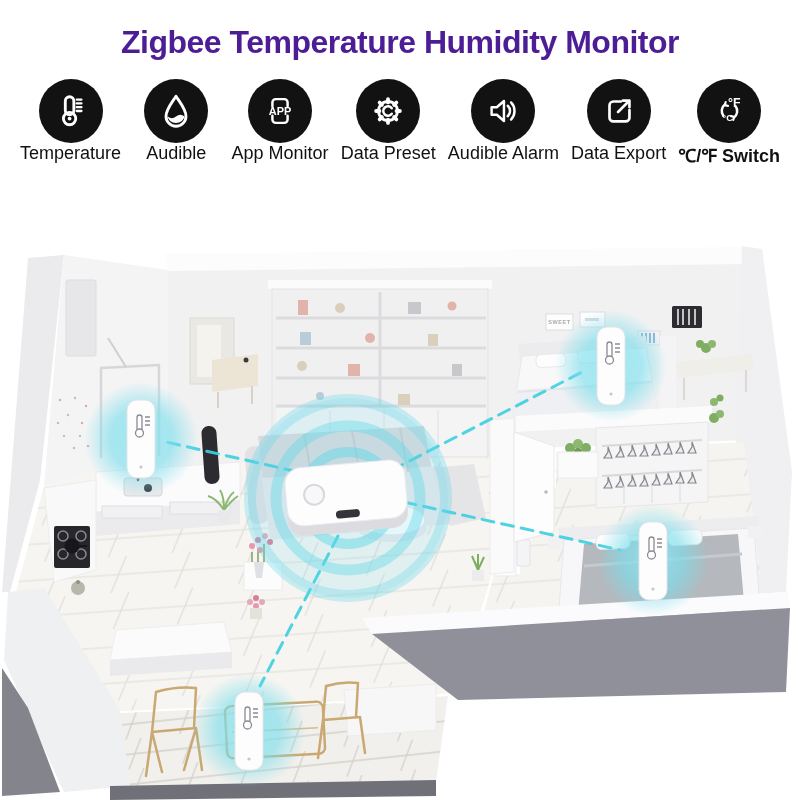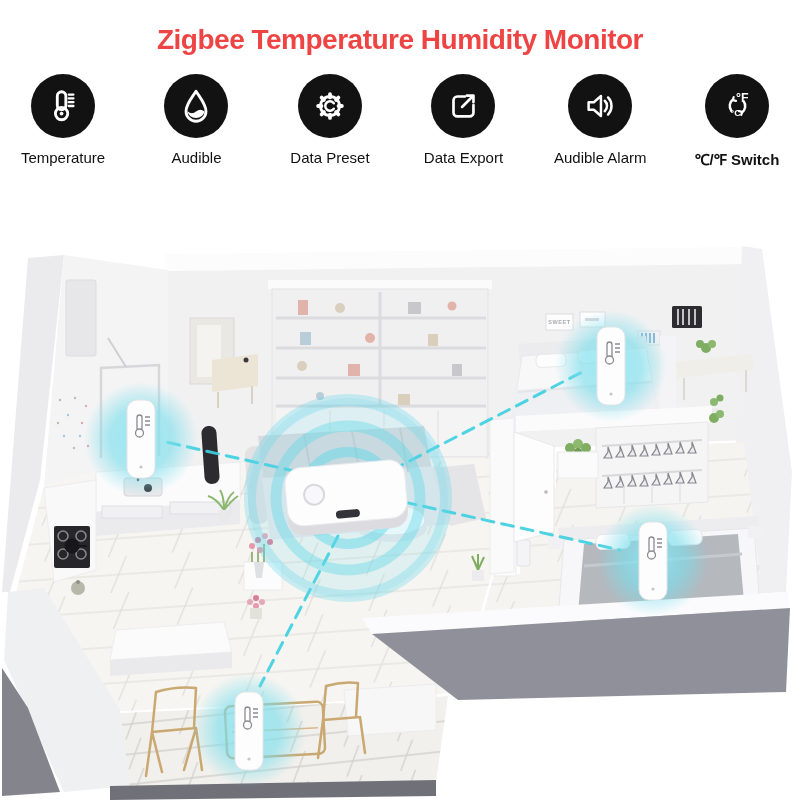--- a/index.html
+++ b/index.html
@@ -3,36 +3,36 @@
 <meta charset="utf-8">
 <style>
   html,body{margin:0;padding:0;}
   body{
     width:800px;height:800px;background:#ffffff;overflow:hidden;
     font-family:"Liberation Sans", sans-serif;color:#0a0a0a;position:relative;
   }
   
   .hero-title{
     margin:0;padding:24px 10px 0 10px;text-align:center;
-    font-size:28px;font-weight:700;letter-spacing:-0.5px;color:#ef4444;
+    font-size:32px;font-weight:700;letter-spacing:-0.5px;color:#4c1d95;
     white-space:nowrap;
   }
   
   .features{
     display:flex;justify-content:space-between;align-items:flex-start;
     padding:18px 20px 0 20px;
   }
   .feat{display:flex;flex-direction:column;align-items:center;min-width:86px;}
   .feat-circle{
     width:64px;height:64px;border-radius:50%;background:#121212;
     display:flex;align-items:center;justify-content:center;flex:0 0 auto;
   }
   .feat-circle svg{display:block;}
   .feat-label{
-    margin-top:11px;font-size:15px;color:#111;white-space:nowrap;font-weight:400;
+    font-size:18px;color:#111;white-space:nowrap;font-weight:400;
   }
   .feat-label.bold{font-weight:700;}
   
   .scene{position:absolute;left:0;top:240px;width:800px;height:560px;}
   .link-line{stroke:#3ECFE0;stroke-width:3;stroke-dasharray:12 8;stroke-linecap:round;opacity:.92;fill:none;}
   .wood{stroke:#c9a872;stroke-width:2.5;fill:none;stroke-linecap:round;}
   text{font-family:"Liberation Sans", sans-serif;}
 </style>
 </head>
 <body>
@@ -61,20 +61,30 @@
   <div class="feat">
     <div class="feat-circle">
       <svg width="38" height="38" viewBox="0 0 40 40">
         <path d="M20 4.5 C14.5 13 9.5 18.5 9.5 25.5 a10.5 10.5 0 0 0 21 0 C30.5 18.5 25.5 13 20 4.5 Z" fill="none" stroke="#fff" stroke-width="3" stroke-linejoin="round"></path>
         <path d="M11 25.5 q4.6 4 9 0.4 q4.4-3.6 9-0.2 a9.3 9.3 0 0 1 -18 -0.2 Z" fill="#fff"></path>
       </svg>
     </div>
     <span class="feat-label">Audible</span>
   </div>
 
+  <div class="feat">
+    <div class="feat-circle">
+      <svg width="38" height="38" viewBox="0 0 40 40">
+        <path d="M12 15 v-4 a3.5 3.5 0 0 1 3.5 -3.5 h9 a3.5 3.5 0 0 1 3.5 3.5 v4" fill="none" stroke="#fff" stroke-width="2.6" stroke-linecap="round"></path>
+        <path d="M12 25 v4 a3.5 3.5 0 0 0 3.5 3.5 h9 a3.5 3.5 0 0 0 3.5 -3.5 v-4" fill="none" stroke="#fff" stroke-width="2.6" stroke-linecap="round"></path>
+        <text x="20" y="24.5" text-anchor="middle" font-size="11.5" font-weight="700" fill="#fff">APP</text>
+      </svg>
+    </div>
+    <span class="feat-label">App Monitor</span>
+  </div>
 
   <div class="feat">
     <div class="feat-circle">
       <svg width="38" height="38" viewBox="0 0 40 40">
         <g stroke="#fff" stroke-width="4" stroke-linecap="round">
           <line x1="20" y1="7.5" x2="20" y2="11"></line>
           <line x1="20" y1="29" x2="20" y2="32.5"></line>
           <line x1="7.5" y1="20" x2="11" y2="20"></line>
           <line x1="29" y1="20" x2="32.5" y2="20"></line>
           <line x1="11.2" y1="11.2" x2="13.6" y2="13.6"></line>
@@ -85,37 +95,37 @@
         <circle cx="20" cy="20" r="10" fill="none" stroke="#fff" stroke-width="3"></circle>
         <path d="M24 17 a5 5 0 1 0 0 6" fill="none" stroke="#fff" stroke-width="2.6" stroke-linecap="round"></path>
       </svg>
     </div>
     <span class="feat-label">Data Preset</span>
   </div>
 
   <div class="feat">
     <div class="feat-circle">
       <svg width="38" height="38" viewBox="0 0 40 40">
+        <path d="M8 16 v8 h5.5 l7.5 6.5 V9.5 L13.5 16 Z" fill="none" stroke="#fff" stroke-width="2.6" stroke-linejoin="round"></path>
+        <path d="M25 14.5 a7.5 7.5 0 0 1 0 11" fill="none" stroke="#fff" stroke-width="2.6" stroke-linecap="round"></path>
+        <path d="M28.5 11 a13 13 0 0 1 0 18" fill="none" stroke="#fff" stroke-width="2.6" stroke-linecap="round"></path>
+      </svg>
+    </div>
+    <span class="feat-label">Audible Alarm</span>
+  </div>
+
+  <div class="feat">
+    <div class="feat-circle">
+      <svg width="38" height="38" viewBox="0 0 40 40">
         <path d="M22 10 h-8 a4 4 0 0 0 -4 4 v13 a4 4 0 0 0 4 4 h13 a4 4 0 0 0 4 -4 v-8" fill="none" stroke="#fff" stroke-width="2.8" stroke-linecap="round"></path>
         <line x1="19" y1="21" x2="30" y2="10" stroke="#fff" stroke-width="2.8" stroke-linecap="round"></line>
         <path d="M24 9 h7 v7" fill="none" stroke="#fff" stroke-width="2.8" stroke-linecap="round" stroke-linejoin="round"></path>
       </svg>
     </div>
     <span class="feat-label">Data Export</span>
-  </div>
-
-  <div class="feat">
-    <div class="feat-circle">
-      <svg width="38" height="38" viewBox="0 0 40 40">
-        <path d="M8 16 v8 h5.5 l7.5 6.5 V9.5 L13.5 16 Z" fill="none" stroke="#fff" stroke-width="2.6" stroke-linejoin="round"></path>
-        <path d="M25 14.5 a7.5 7.5 0 0 1 0 11" fill="none" stroke="#fff" stroke-width="2.6" stroke-linecap="round"></path>
-        <path d="M28.5 11 a13 13 0 0 1 0 18" fill="none" stroke="#fff" stroke-width="2.6" stroke-linecap="round"></path>
-      </svg>
-    </div>
-    <span class="feat-label">Audible Alarm</span>
   </div>
 
   <div class="feat">
     <div class="feat-circle">
       <svg width="38" height="38" viewBox="0 0 40 40">
         <text x="19" y="16" text-anchor="start" font-size="13" font-weight="700" fill="#fff">°F</text>
         <text x="13" y="31" text-anchor="start" font-size="10" font-weight="700" fill="#fff">°C</text>
         <path d="M14 25 a8.5 8.5 0 0 1 2 -12" fill="none" stroke="#fff" stroke-width="2.6" stroke-linecap="round"></path>
         <path d="M16.5 10.5 l-1 3.5 l3.5 0.6" fill="none" stroke="#fff" stroke-width="2.2" stroke-linecap="round" stroke-linejoin="round"></path>
         <path d="M27 15 a8.5 8.5 0 0 1 -2 12" fill="none" stroke="#fff" stroke-width="2.6" stroke-linecap="round"></path>

